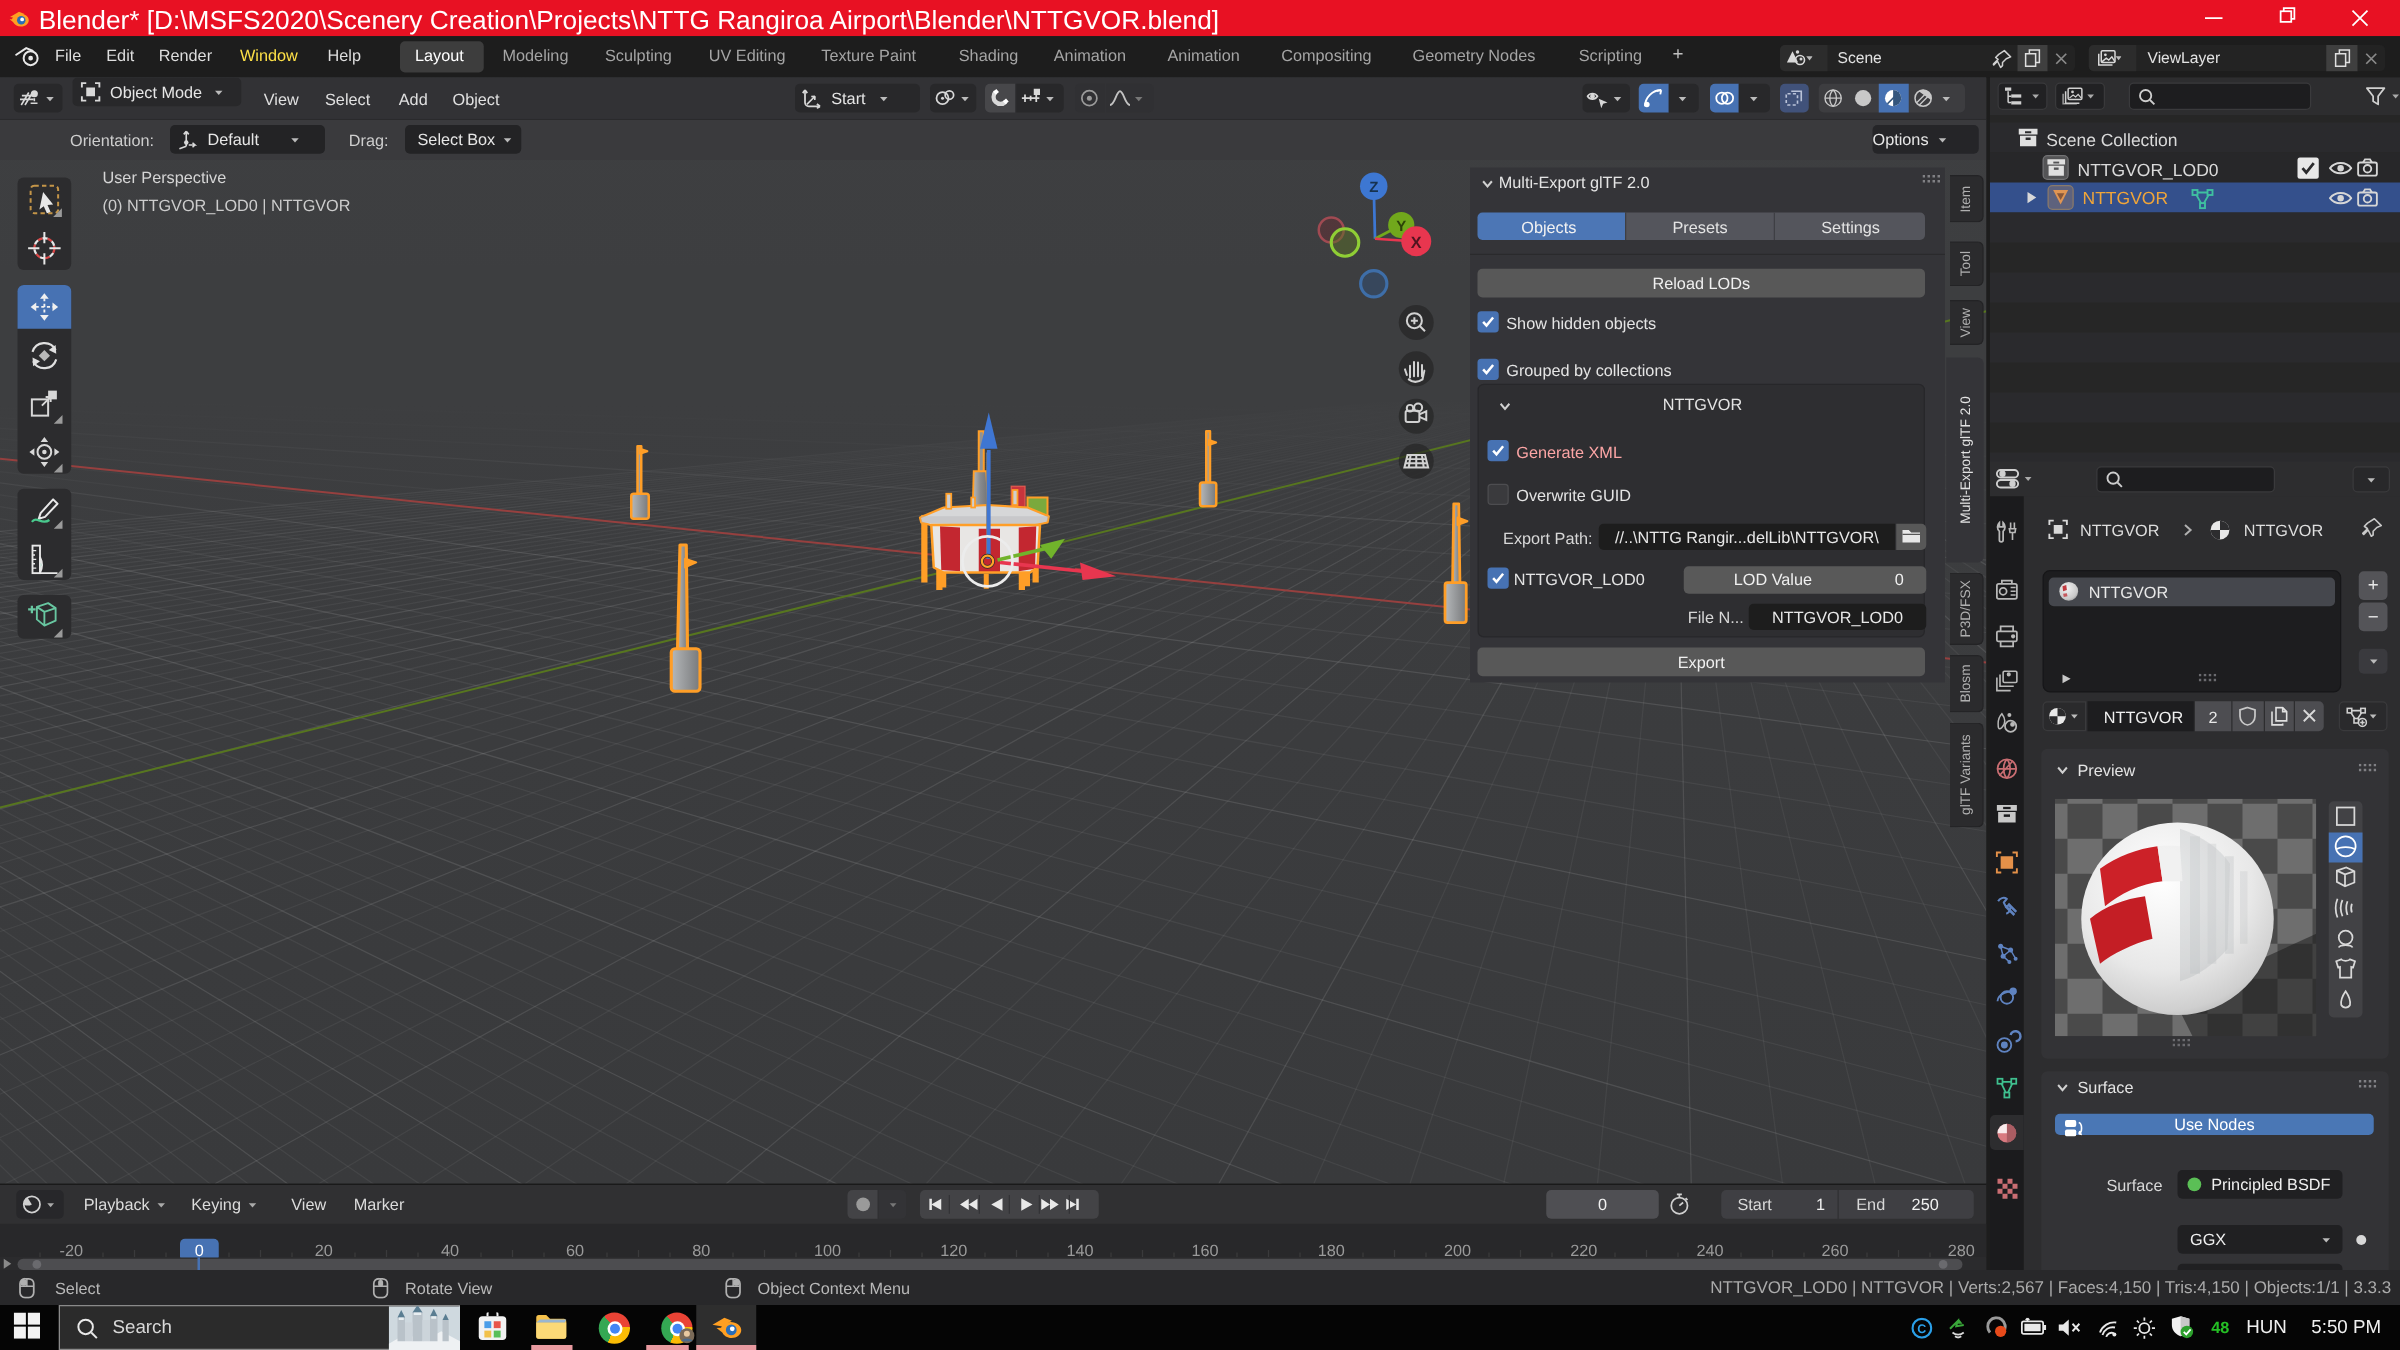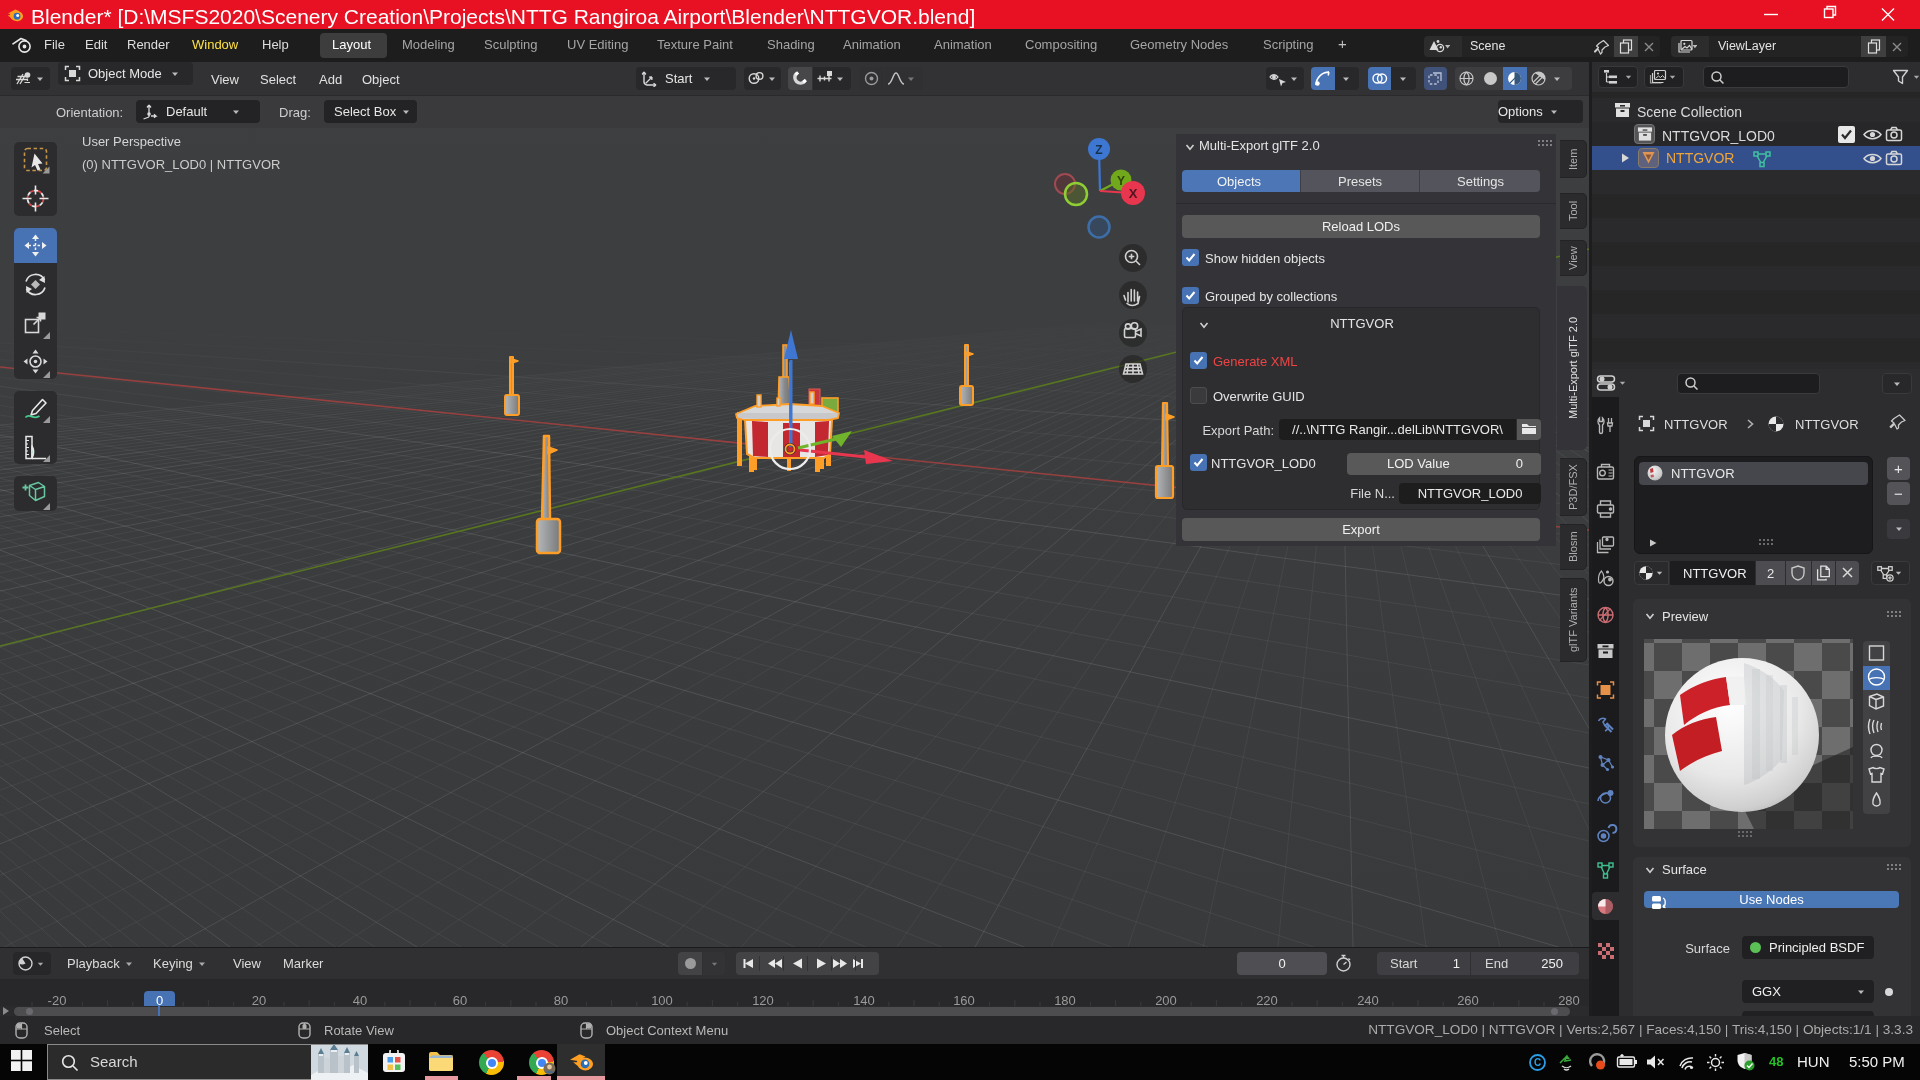--- a/index.html
+++ b/index.html
@@ -705,21 +705,21 @@
 
       <div class="abs" style="left:6px;top:173px;width:358px;height:203px;background:#2e2e31;border:1px solid #27272a;border-radius:5px;">
         <svg class="abs" style="left:15px;top:12px;" width="12" height="10" viewBox="0 0 12 10">
             <path d="M2.5 3 L6 7.2 L9.5 3" fill="none" stroke="#d0d0d0" stroke-width="1.6"></path>
           </svg>
         <div class="txt abs" style="left:0;top:8px;width:358px;text-align:center;color:#e4e4e4;">NTTGVOR</div>
         <div class="abs" style="left:7px;top:44px;width:17px;height:17px;background:#4772b3;border-radius:3px;"></div>
         <svg class="abs" style="left:10px;top:47px;" width="11" height="11" viewBox="0 0 11 11">
             <path d="M1.5 5.5 L4.2 8.5 L9.5 2" fill="none" stroke="#fff" stroke-width="2"></path>
           </svg>
-        <div class="txt abs" style="left:30px;top:46px;color:#ef4444;">Generate XML</div>
+        <div class="txt abs" style="left:30px;top:46px;color:#fca5a5;">Generate XML</div>
         <div class="abs" style="left:7px;top:79px;width:17px;height:17px;background:#3a3a3d;border:1px solid #4d4d50;border-radius:3px;"></div>
         <div class="txt abs" style="left:30px;top:81px;color:#e4e4e4;">Overwrite GUID</div>
         <div class="txt abs" style="left:6px;top:115px;width:85px;text-align:right;color:#d8d8d8;">Export Path:</div>
         <div class="abs flex" style="left:96px;top:111px;width:237px;height:21px;background:#1d1d1d;border-radius:4px 0 0 4px;justify-content:center;">
           <div class="txt" style="color:#e8e8e8;">//..\NTTG Rangir...delLib\NTTGVOR\</div>
         </div>
         <div class="abs" style="left:334px;top:111px;width:24px;height:21px;background:#585858;border-radius:0 4px 4px 0;">
           <svg style="margin:3px 0 0 4px;" width="16" height="14" viewBox="0 0 16 14">
             <path d="M1 2 H6 L8 4 H15 V12 H1 Z" fill="#e8e8e8"></path>
             <path d="M1 5.5 H15" stroke="#585858" stroke-width="1"></path>
@@ -1297,21 +1297,21 @@
         <circle cx="9.5" cy="10.5" r="6.5"></circle>
         <path d="M9.5 10.5 L12.5 8 M7.5 1.5 H11.5 M9.5 1.5 V4 M14.5 4.5 L16 6"></path>
       </g>
     </svg>
     <div class="abs" style="left:1377px;top:4px;width:93px;height:23px;background:#3f3f43;border-radius:4px 0 0 4px;">
       <div class="txt abs" style="left:13px;top:4px;color:#d8d8d8;">Start</div>
       <div class="txt abs" style="right:10px;top:4px;color:#f0f0f0;">1</div>
     </div>
     <div class="abs" style="left:1471px;top:4px;width:108px;height:23px;background:#3f3f43;border-radius:0 4px 4px 0;">
       <div class="txt abs" style="left:14px;top:4px;color:#d8d8d8;">End</div>
-      <div class="txt abs" style="right:16px;top:4px;color:#f0f0f0;">250</div>
+      <div class="txt abs" style="right:28px;top:4px;color:#f0f0f0;">250</div>
     </div>
 
     <div class="abs" style="left:0;top:31px;width:1589px;height:27px;background:#28282a;"></div>
     <svg class="abs" style="left:0;top:31px;" width="1589" height="27">
         <line x1="32.0" y1="23" x2="32.0" y2="27" stroke="#3a3a3c" stroke-width="1"></line>
         <line x1="57.2" y1="21" x2="57.2" y2="27" stroke="#3a3a3c" stroke-width="1"></line>
         <line x1="82.4" y1="23" x2="82.4" y2="27" stroke="#3a3a3c" stroke-width="1"></line>
         <line x1="107.6" y1="21" x2="107.6" y2="27" stroke="#3a3a3c" stroke-width="1"></line>
         <line x1="132.8" y1="23" x2="132.8" y2="27" stroke="#3a3a3c" stroke-width="1"></line>
         <line x1="158.0" y1="21" x2="158.0" y2="27" stroke="#3a3a3c" stroke-width="1"></line>

